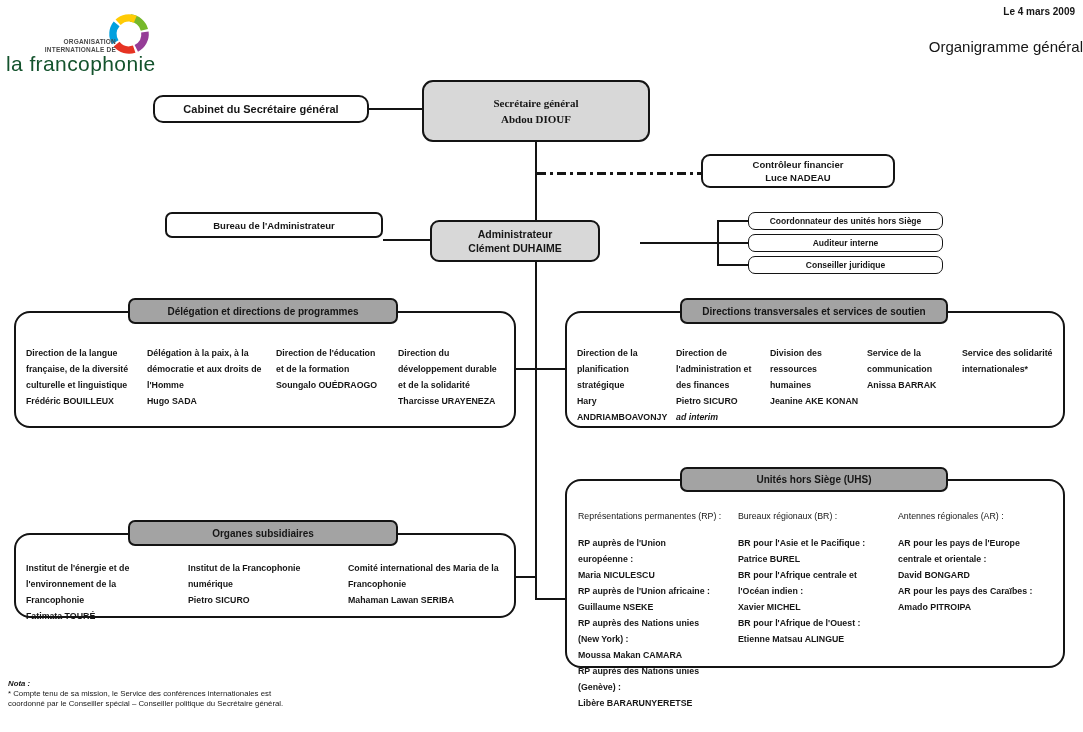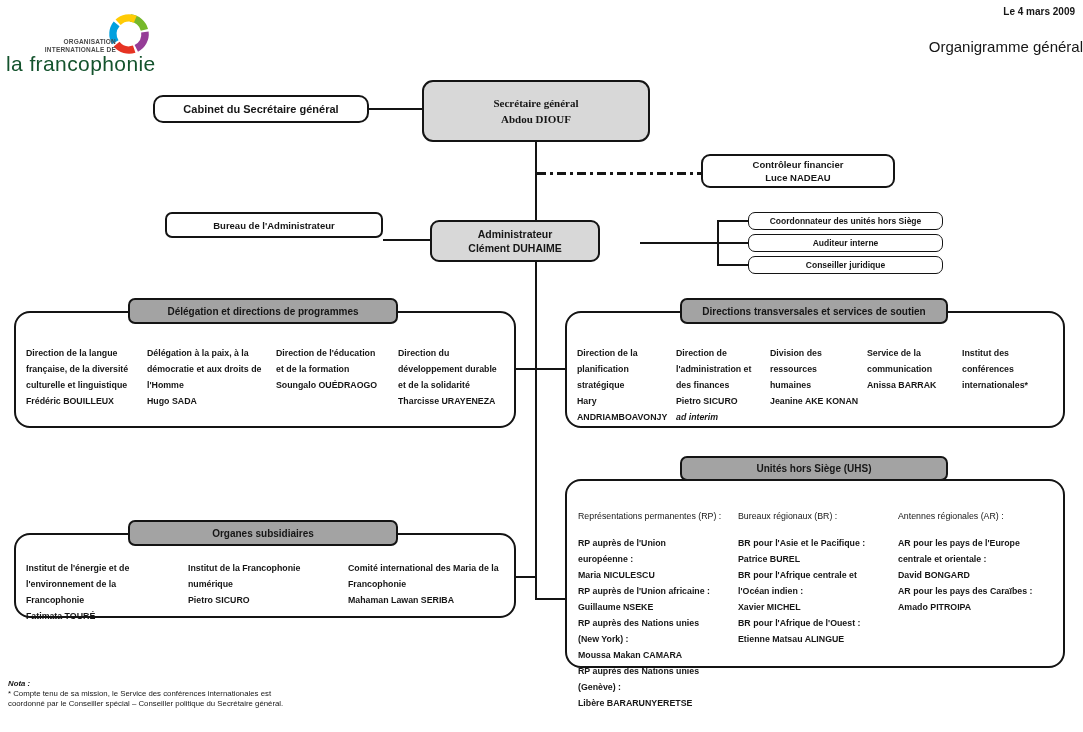--- a/index.html
+++ b/index.html
@@ -54,21 +54,21 @@
   #l-uhs-stub    { left:536px; top:598px; width:29px;  height:2px; }
 
   
   #sect-prog   { left:14px;  top:311px; width:502px; height:117px; }
   #hdr-prog    { left:128px; top:298px; width:270px; height:26px; }
   #sect-transv { left:565px; top:311px; width:500px; height:117px; }
   #hdr-transv  { left:680px; top:298px; width:268px; height:26px; }
   #sect-org    { left:14px;  top:533px; width:502px; height:85px; }
   #hdr-org     { left:128px; top:520px; width:270px; height:26px; }
   #sect-uhs    { left:565px; top:479px; width:500px; height:189px; }
-  #hdr-uhs     { left:680px; top:456px; width:268px; height:25px; }
+  #hdr-uhs     { left:680px; top:467px; width:268px; height:25px; }
 
   
   #pc0 { left:26px;  top:345px; width:112px; }
   #pc1 { left:147px; top:345px; width:118px; }
   #pc2 { left:276px; top:345px; width:102px; }
   #pc3 { left:398px; top:345px; width:102px; }
   #tc0 { left:577px; top:345px; width:96px; }
   #tc1 { left:676px; top:345px; width:90px; }
   #tc2 { left:770px; top:345px; width:90px; }
   #tc3 { left:867px; top:345px; width:88px; }
@@ -185,21 +185,21 @@
   </div>
   <div id="tc2" class="col">
     <div>Division des ressources humaines</div>
     <div class="nm">Jeanine AKE KONAN</div>
   </div>
   <div id="tc3" class="col">
     <div>Service de la communication</div>
     <div class="nm">Anissa BARRAK</div>
   </div>
   <div id="tc4" class="col">
-    <div>Institut des conférences internationales*</div>
+    <div>Service des solidarité internationales*</div>
     <div class="nm"></div>
   </div>
 
   <div id="sect-org" class="sect"></div>
   <div id="hdr-org" class="sect-hdr">Organes subsidiaires</div>
   <div id="oc0" class="col">
     <div>Institut de l'énergie et de l'environnement de la Francophonie</div>
     <div class="nm">Fatimata TOURÉ</div>
   </div>
   <div id="oc1" class="col">

